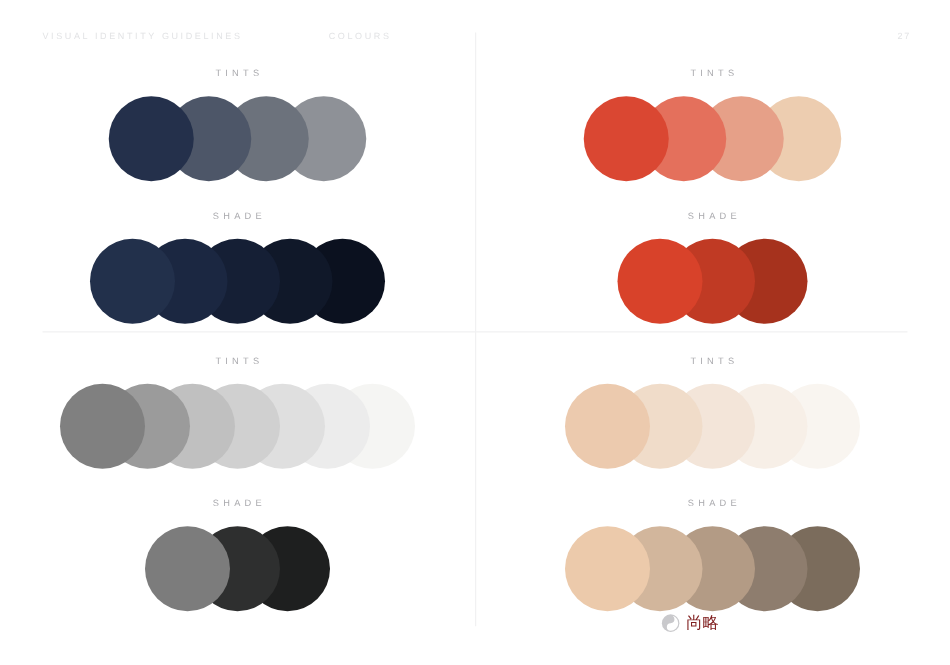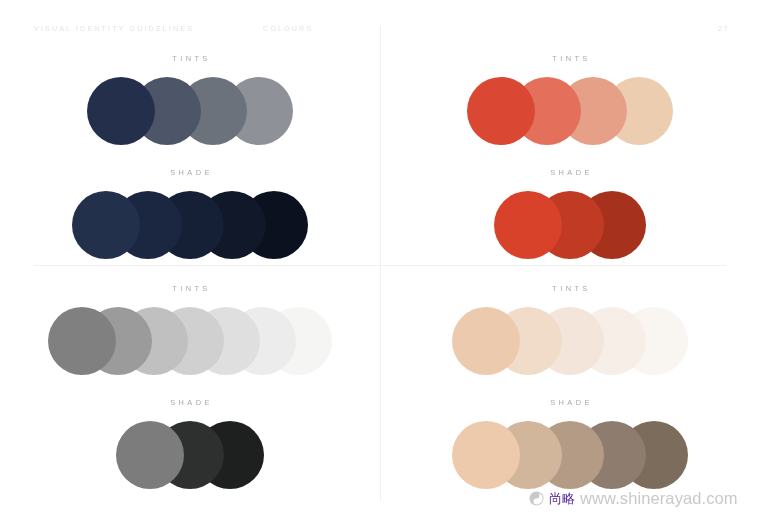--- a/index.html
+++ b/index.html
@@ -101,21 +101,21 @@
     white-space: nowrap;
   }
   .wm-logo {
     width: 15px;
     height: 15px;
     flex: 0 0 auto;
   }
   .wm-cn {
     font-size: 13px;
     letter-spacing: 0px;
-    color: #4c1d95;
+    color: #7f1d1d;
     font-family: "DejaVu Sans", sans-serif;
   }
   .wm-url {
     font-size: 16.5px;
     color: #c9c9cc;
     letter-spacing: 0.1px;
     font-family: "Liberation Sans", sans-serif;
   }
 </style>
 </head>
@@ -216,14 +216,13 @@
   </div>
 
 <div class="watermark">
   <svg class="wm-logo" viewBox="0 0 32 32">
     <circle cx="16" cy="16" r="15" fill="#c9c9cc"></circle>
     <path d="M16 3 A13 13 0 0 1 16 29 A6.5 6.5 0 0 1 16 16 A6.5 6.5 0 0 0 16 3 Z" fill="#ffffff"></path>
     <circle cx="16" cy="9.5" r="2.4" fill="#c9c9cc"></circle>
     <circle cx="16" cy="22.5" r="2.4" fill="#ffffff"></circle>
   </svg>
   <span class="wm-cn">尚略</span>
-  <span class="wm-url">www.shinerayad.com</span>
 </div>
 
 </body></html>

